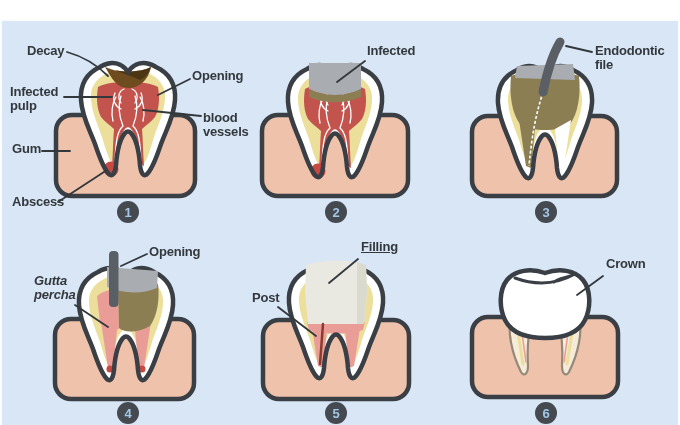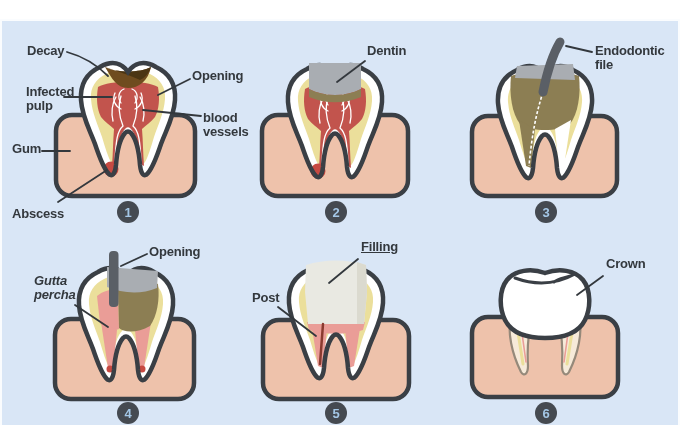--- a/index.html
+++ b/index.html
@@ -159,27 +159,27 @@
         <path class="root-streak-p" d="M 24,52 L 19,88"></path>
         <path class="tooth-fill" d="M 0,-1 C -14,-6 -30,-4 -38,6 C -46,16 -46,34 -40,46 C -34,58 -20,64 0,64 C 20,64 34,58 40,46 C 46,34 46,16 38,6 C 30,-4 14,-6 0,-1 Z"></path>
         <path fill="none" stroke="var(--outline)" stroke-width="4.5" d="M 0,-1 C -14,-6 -30,-4 -38,6 C -46,16 -46,34 -40,46 C -34,58 -20,64 0,64 C 20,64 34,58 40,46 C 46,34 46,16 38,6 C 30,-4 14,-6 0,-1 Z"></path>
         <path fill="none" stroke="var(--outline)" stroke-width="3" stroke-linecap="round" d="M -30,4 C -8,12 12,10 30,0 C 22,4 14,4 9,8"></path>
       </g>
       <path class="lead" d="M 603,257 L 577,276"></path>
     </g>
   </svg>
 
   <div class="label" style="left:27px;top:25px;">Decay</div>
-  <div class="label" style="left:26px;top:66px;width:64px;">Infected pulp</div>
+  <div class="label" style="left:10px;top:66px;width:64px;">Infected pulp</div>
   <div class="label" style="left:12px;top:123px;">Gum</div>
-  <div class="label" style="left:12px;top:188px;">Abscess</div>
+  <div class="label" style="left:12px;top:176px;">Abscess</div>
   <div class="label" style="left:192px;top:50px;">Opening</div>
   <div class="label" style="left:203px;top:92px;width:56px;">blood vessels</div>
 
-  <div class="label" style="left:367px;top:25px;">Dentin</div>
+  <div class="label" style="left:367px;top:25px;">Infected</div>
 
   <div class="label" style="left:595px;top:25px;width:88px;">Endodontic file</div>
 
   <div class="label" style="left:149px;top:226px;">Opening</div>
   <div class="label" style="left:34px;top:255px;width:56px;font-style:italic;">Gutta percha</div>
 
   <div class="label" style="left:361px;top:221px;text-decoration:underline;">Filling</div>
   <div class="label" style="left:252px;top:272px;">Post</div>
 
   <div class="label" style="left:606px;top:238px;">Crown</div>

